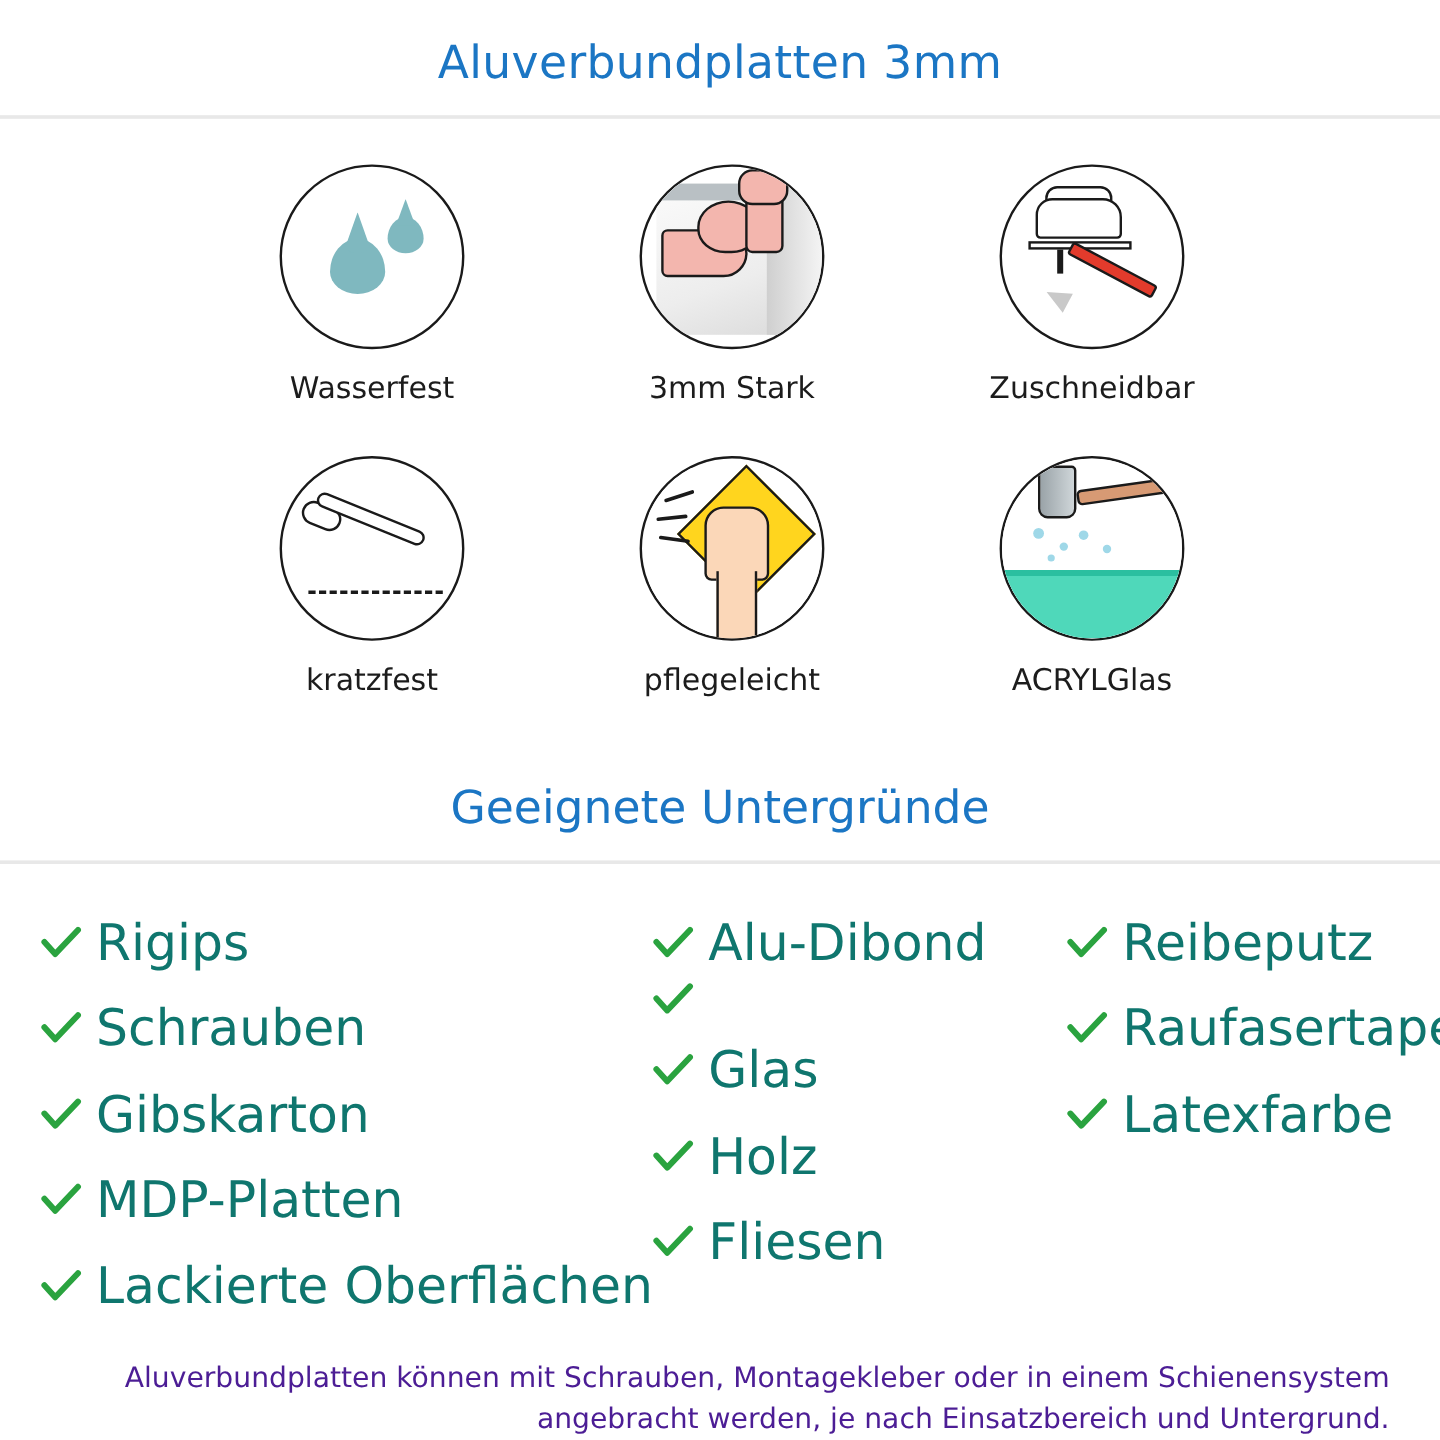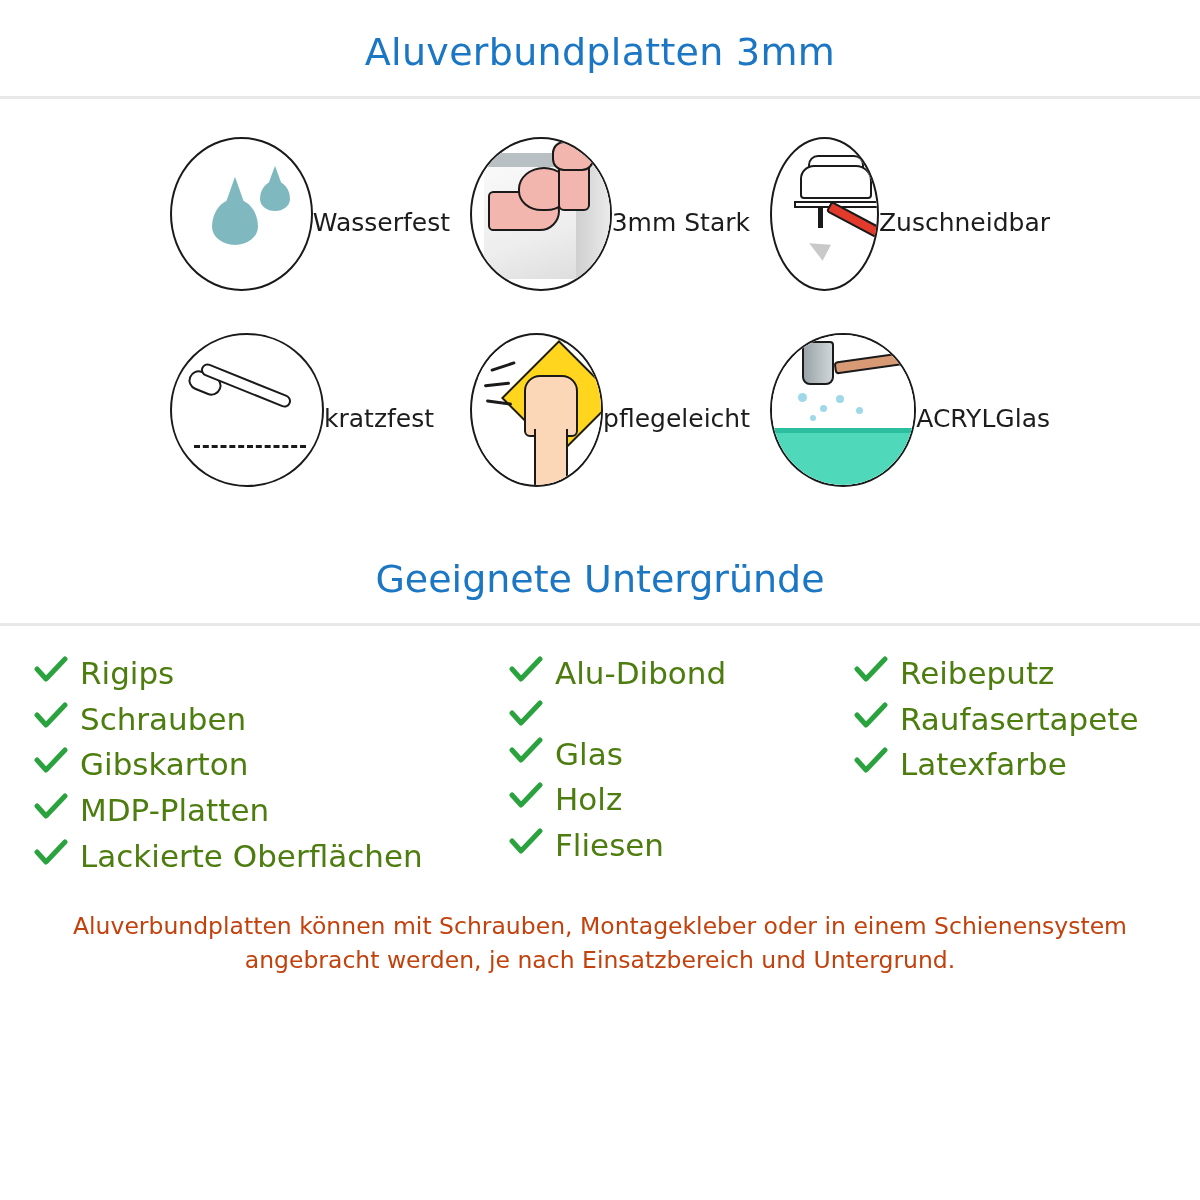--- a/index.html
+++ b/index.html
@@ -38,21 +38,21 @@
   }
   .feat-row {
     display: flex;
     justify-content: center;
     align-items: flex-start;
   }
   .feat-row.row1 > .feat { width: 300px; }
   .feat-row.row2 > .feat { width: 300px; }
   .feat {
     display: flex;
-    flex-direction: row;
+    flex-direction: column;
     align-items: center;
     padding-left: 20px;
   }
   .circle {
     width: 154px; height: 154px;
     border: 2.5px solid #1a1a1a;
     border-radius: 50%;
     position: relative;
     overflow: hidden;
     background: #fff;
@@ -93,33 +93,34 @@
     margin-bottom: 7px;
   }
   .check {
     flex: 0 0 auto;
     width: 34px;
     margin-right: 12px;
     line-height: 1;
   }
   .check svg { display: block; }
   .item-label {
-    font-size: 31px;
-    color: #4d7c0f;
+    font-size: 42px;
+    color: #0f766e;
     line-height: 1.25;
     white-space: nowrap;
+    margin-top: 12px;
   }
 
   .footnote {
     margin-top: 26px;
     padding: 0 42px;
-    color: #c2410c;
+    color: #4c1d95;
     font-size: 23.5px;
     line-height: 1.45;
-    text-align: center;
+    text-align: right;
   }
 
   
   .drop {
     position: absolute;
     background: #7fb8bf;
   }
   .drop-big {
     width: 46px; height: 46px;
     left: 40px; top: 60px;

